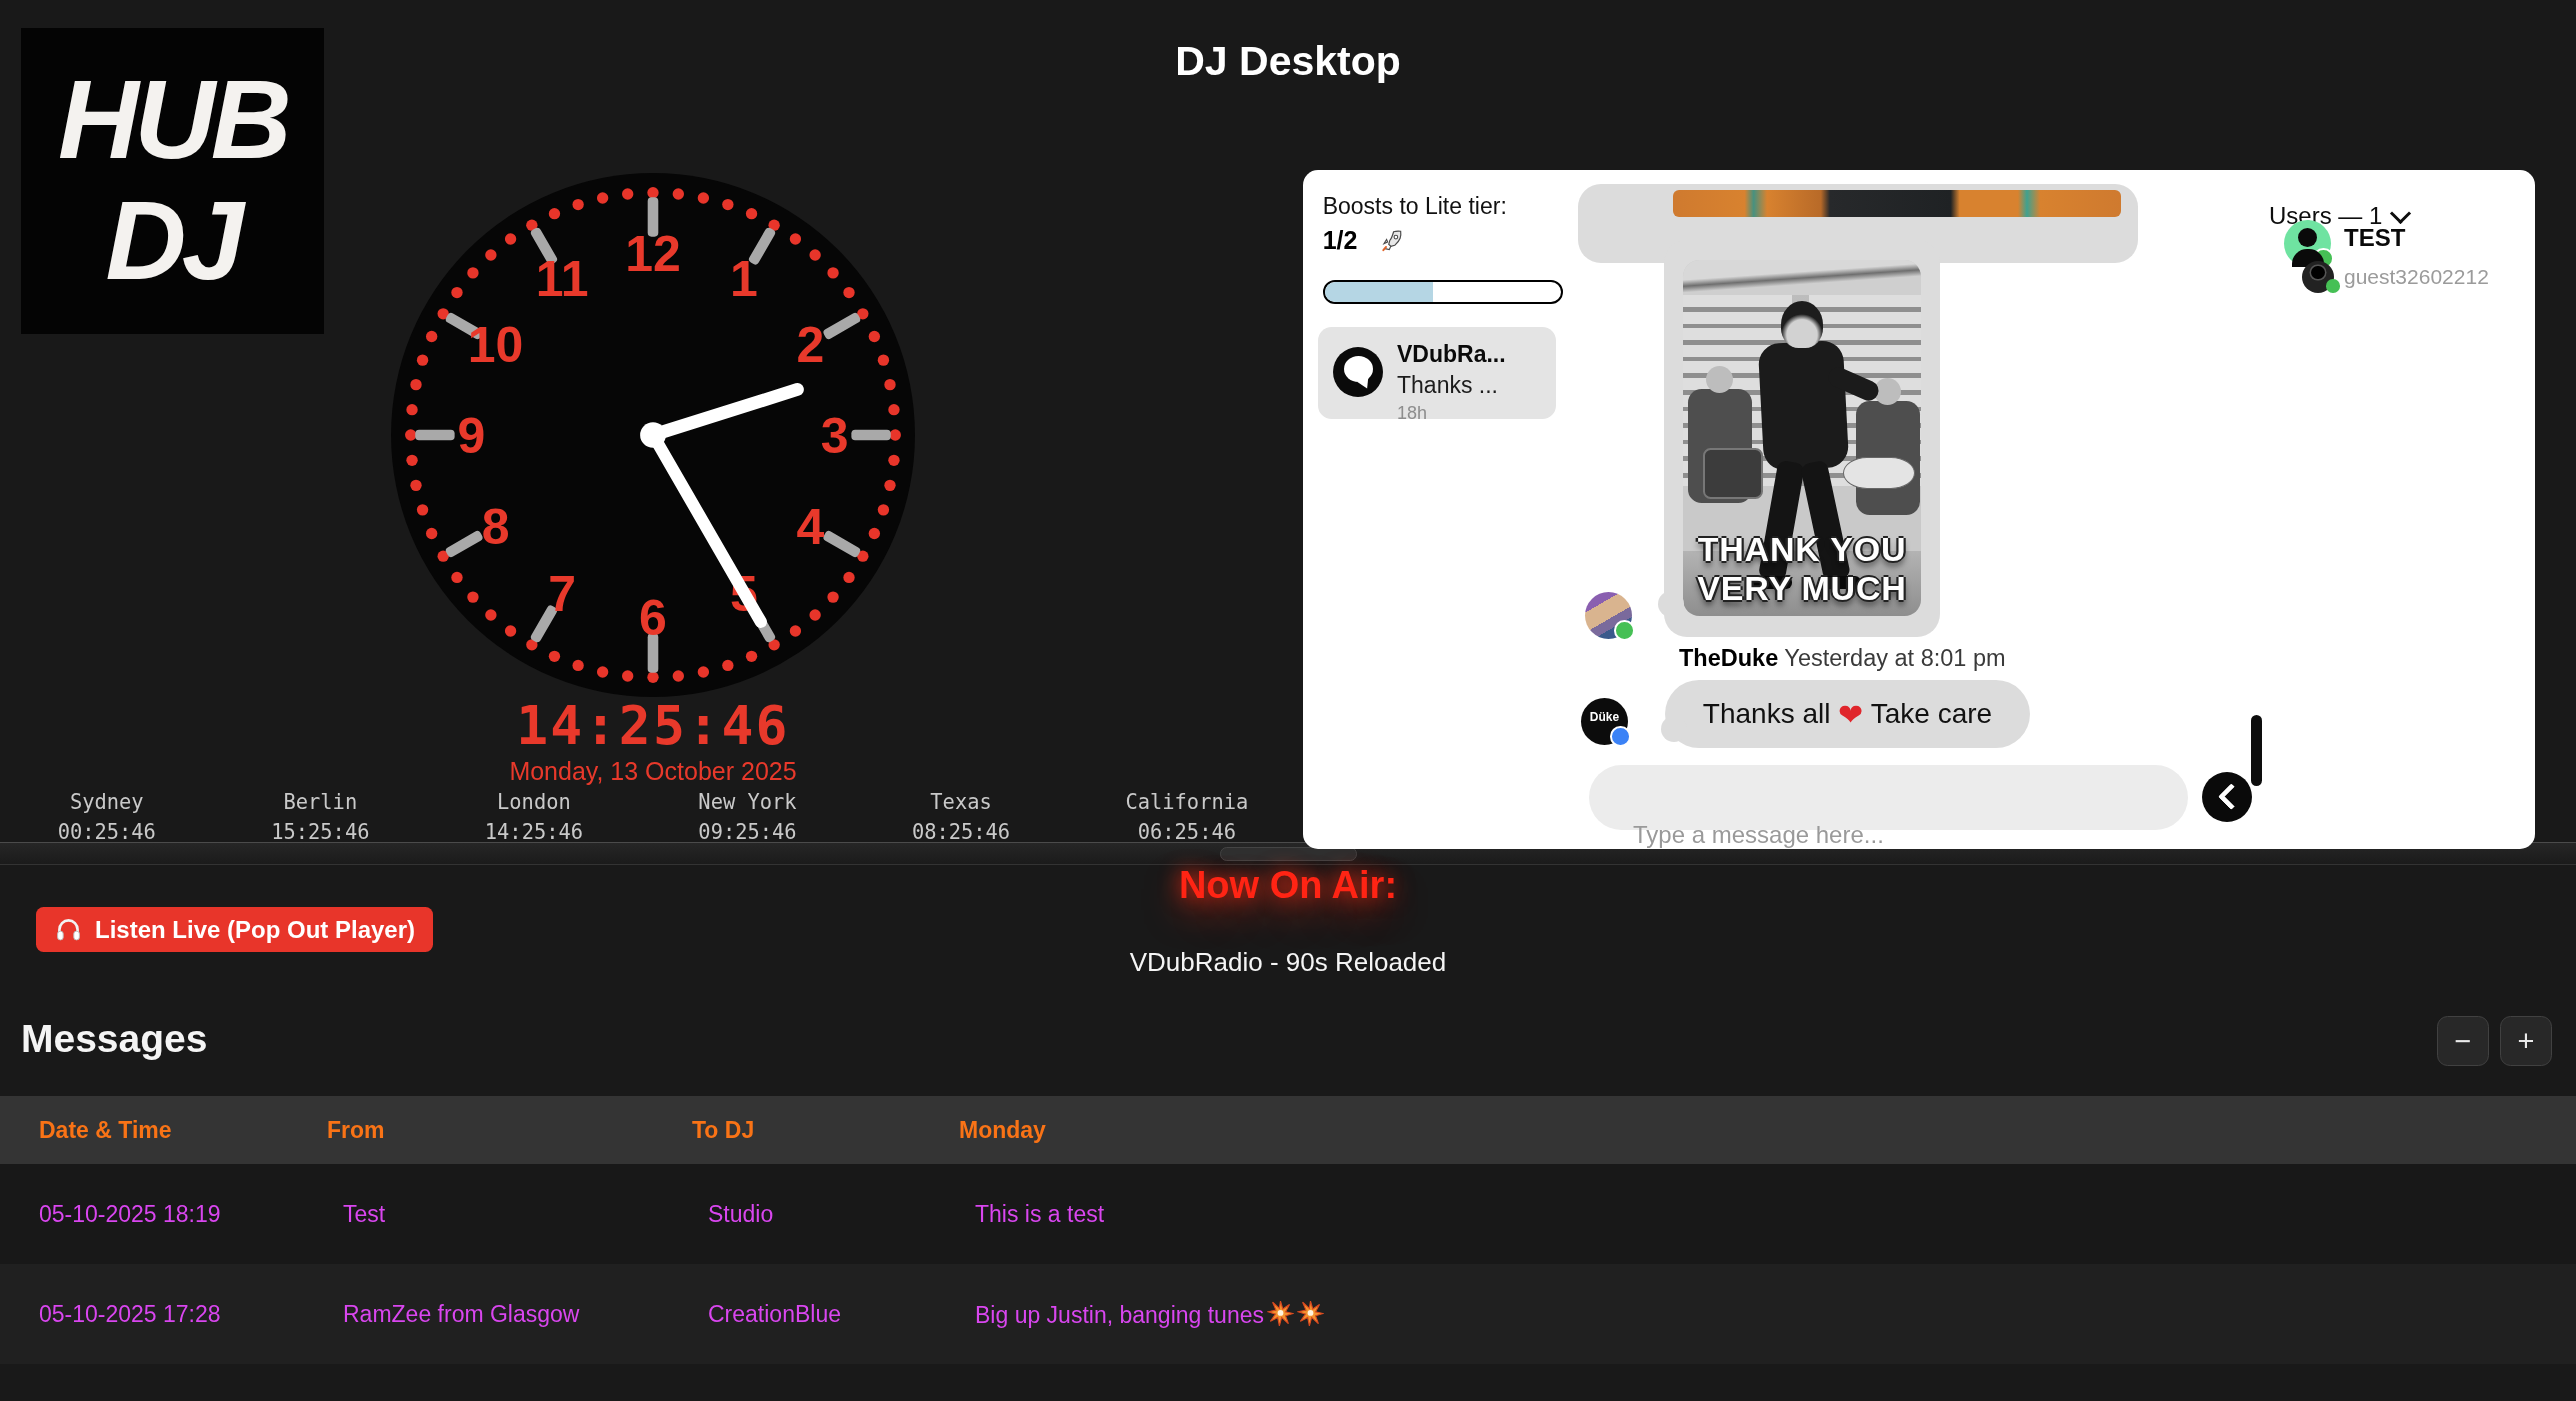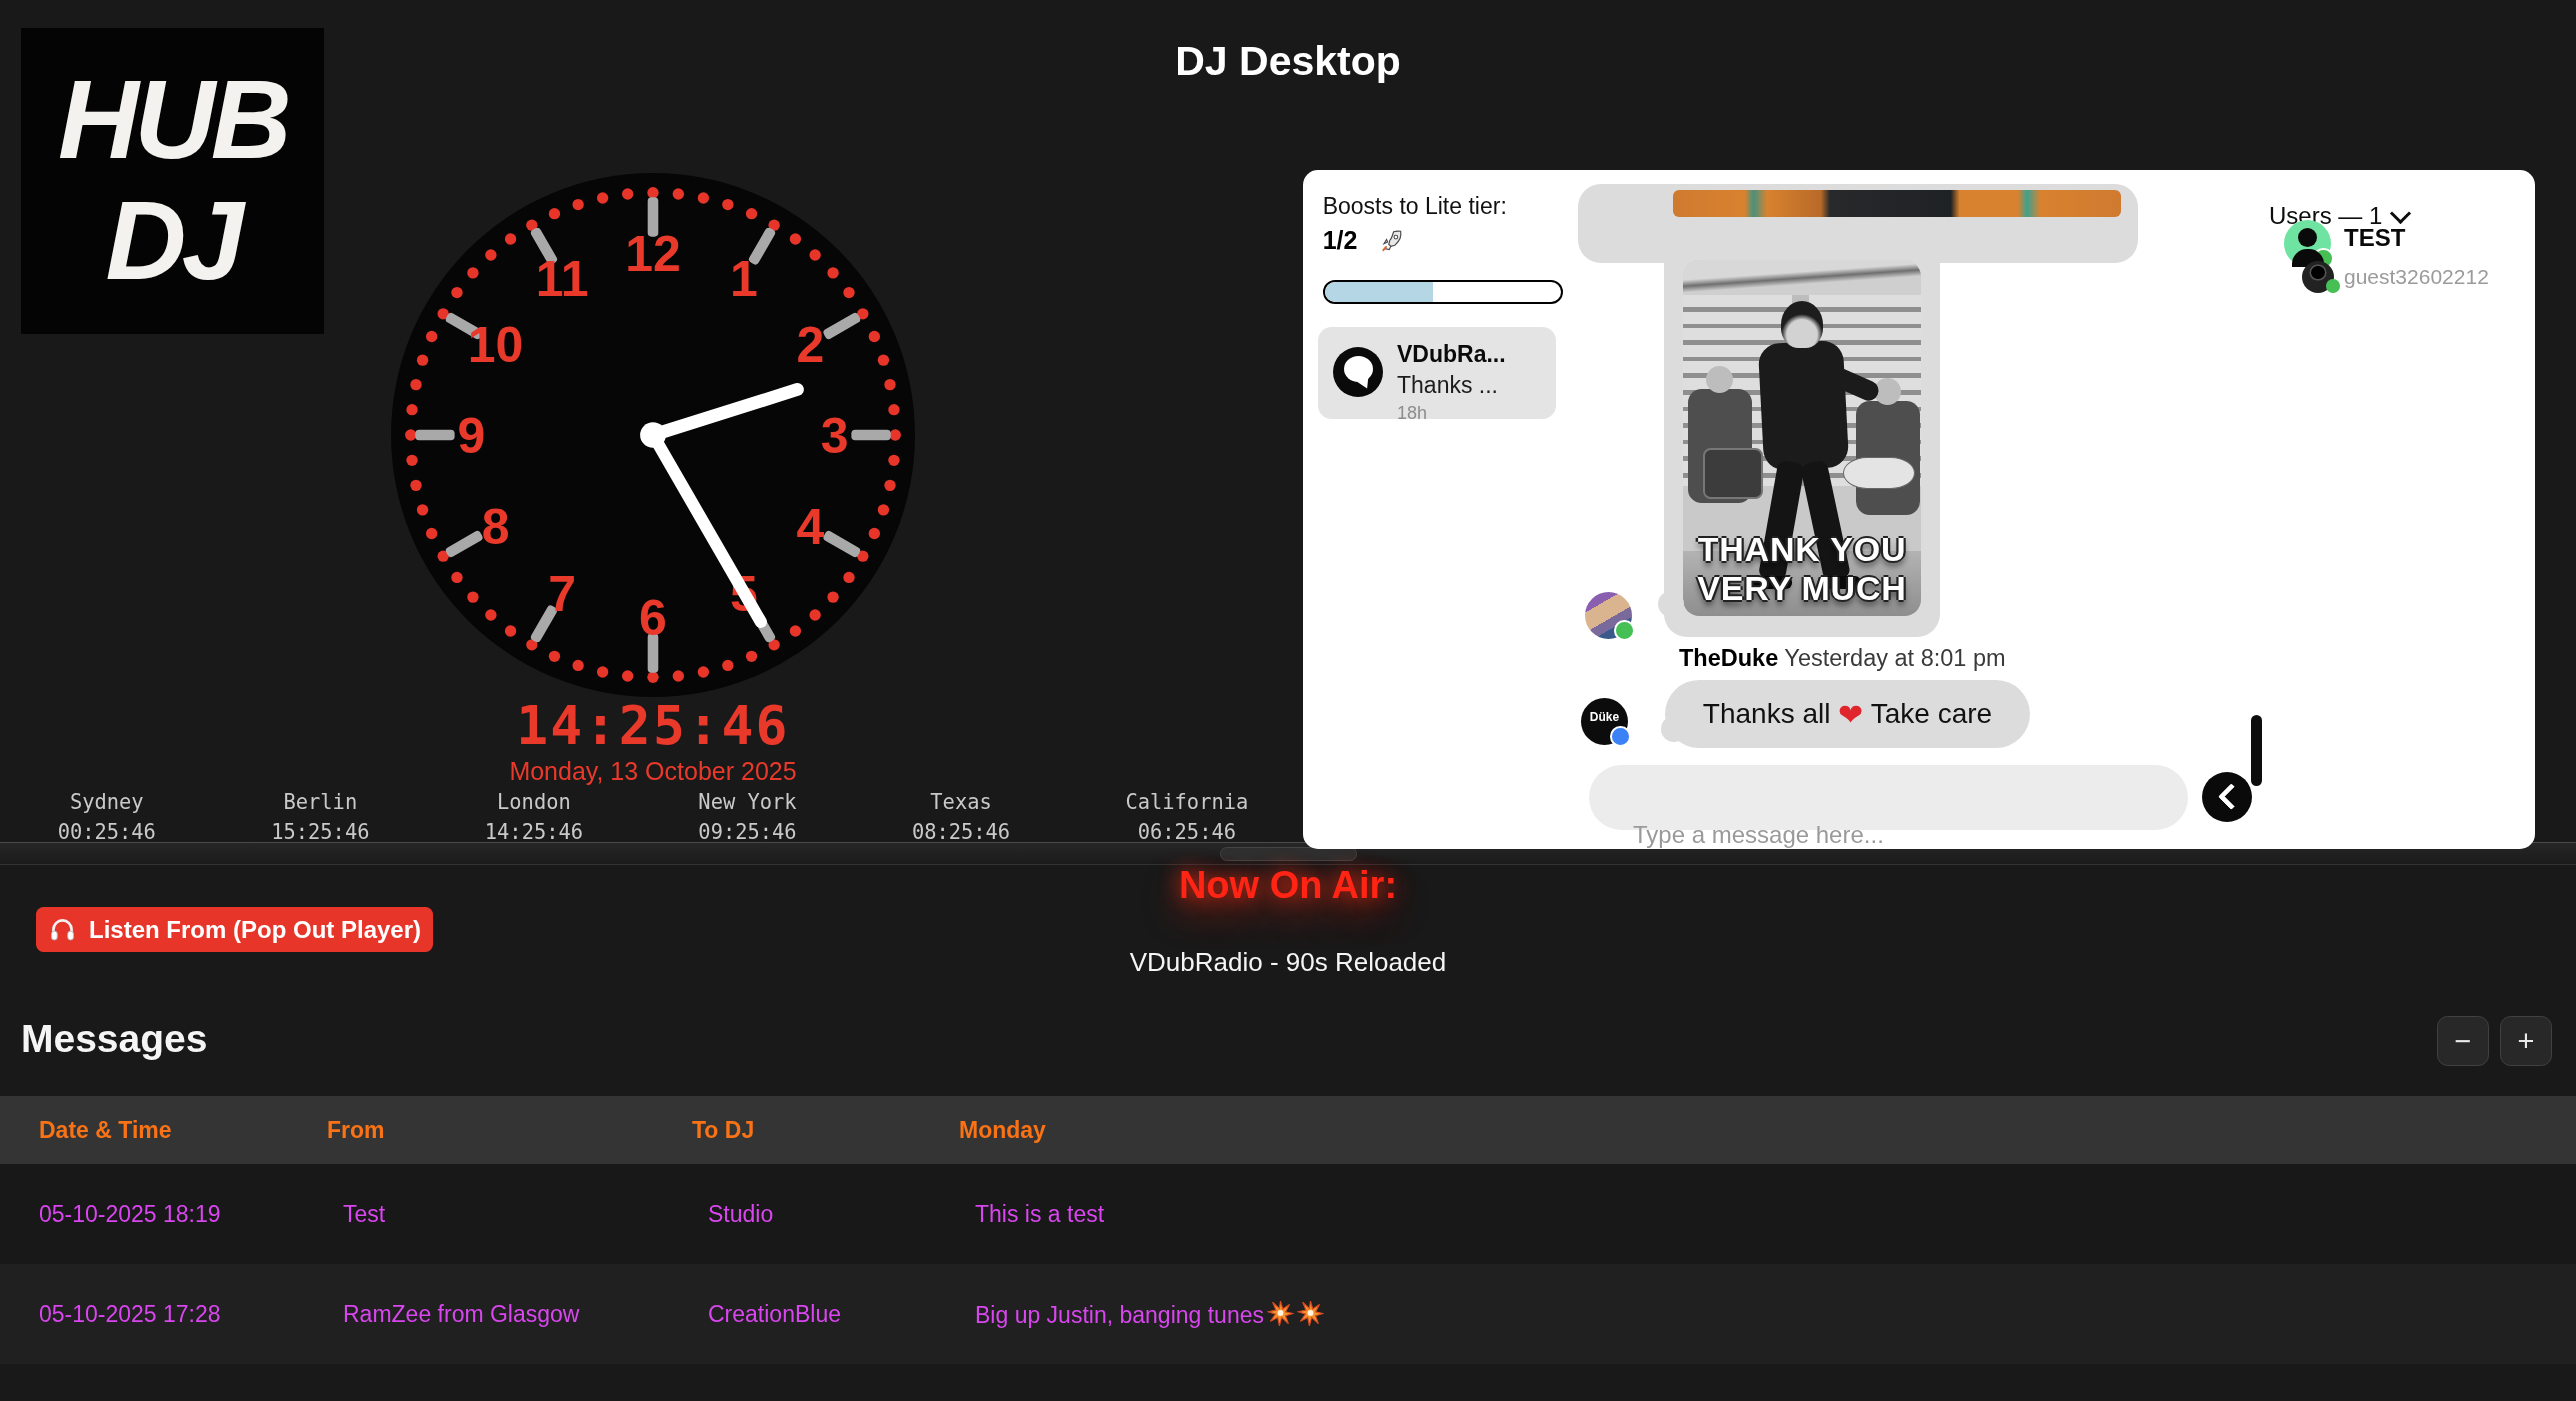--- a/index.html
+++ b/index.html
@@ -271,21 +271,21 @@
     <div class="hthumb"></div>
   </div>
 
   <div class="abs now-on-air">Now On Air:</div>
   <button class="abs listen-btn">
     <svg width="29" height="29" viewBox="0 0 24 24">
       <path d="M4.5 15v-3a7.5 7.5 0 0 1 15 0v3" fill="none" stroke="#f2f2f2" stroke-width="2.2" stroke-linecap="round"></path>
       <rect x="3" y="13.4" width="4.6" height="7.2" rx="2.2" fill="#fff" stroke="#bdbdbd" stroke-width="0.8"></rect>
       <rect x="16.4" y="13.4" width="4.6" height="7.2" rx="2.2" fill="#fff" stroke="#bdbdbd" stroke-width="0.8"></rect>
     </svg>
-    <span>Listen From (Pop Out Player)</span>
+    <span>Listen Live (Pop Out Player)</span>
   </button>
   <div class="abs station">VDubRadio - 90s Reloaded</div>
 
   <div class="abs msg-heading">Messages</div>
   <div class="abs zoom-btn zoom-out">−</div>
   <div class="abs zoom-btn zoom-in">+</div>
   <table class="msgs">
     <thead>
         <tr id="msg-head">
           <th>Date &amp; Time</th>

